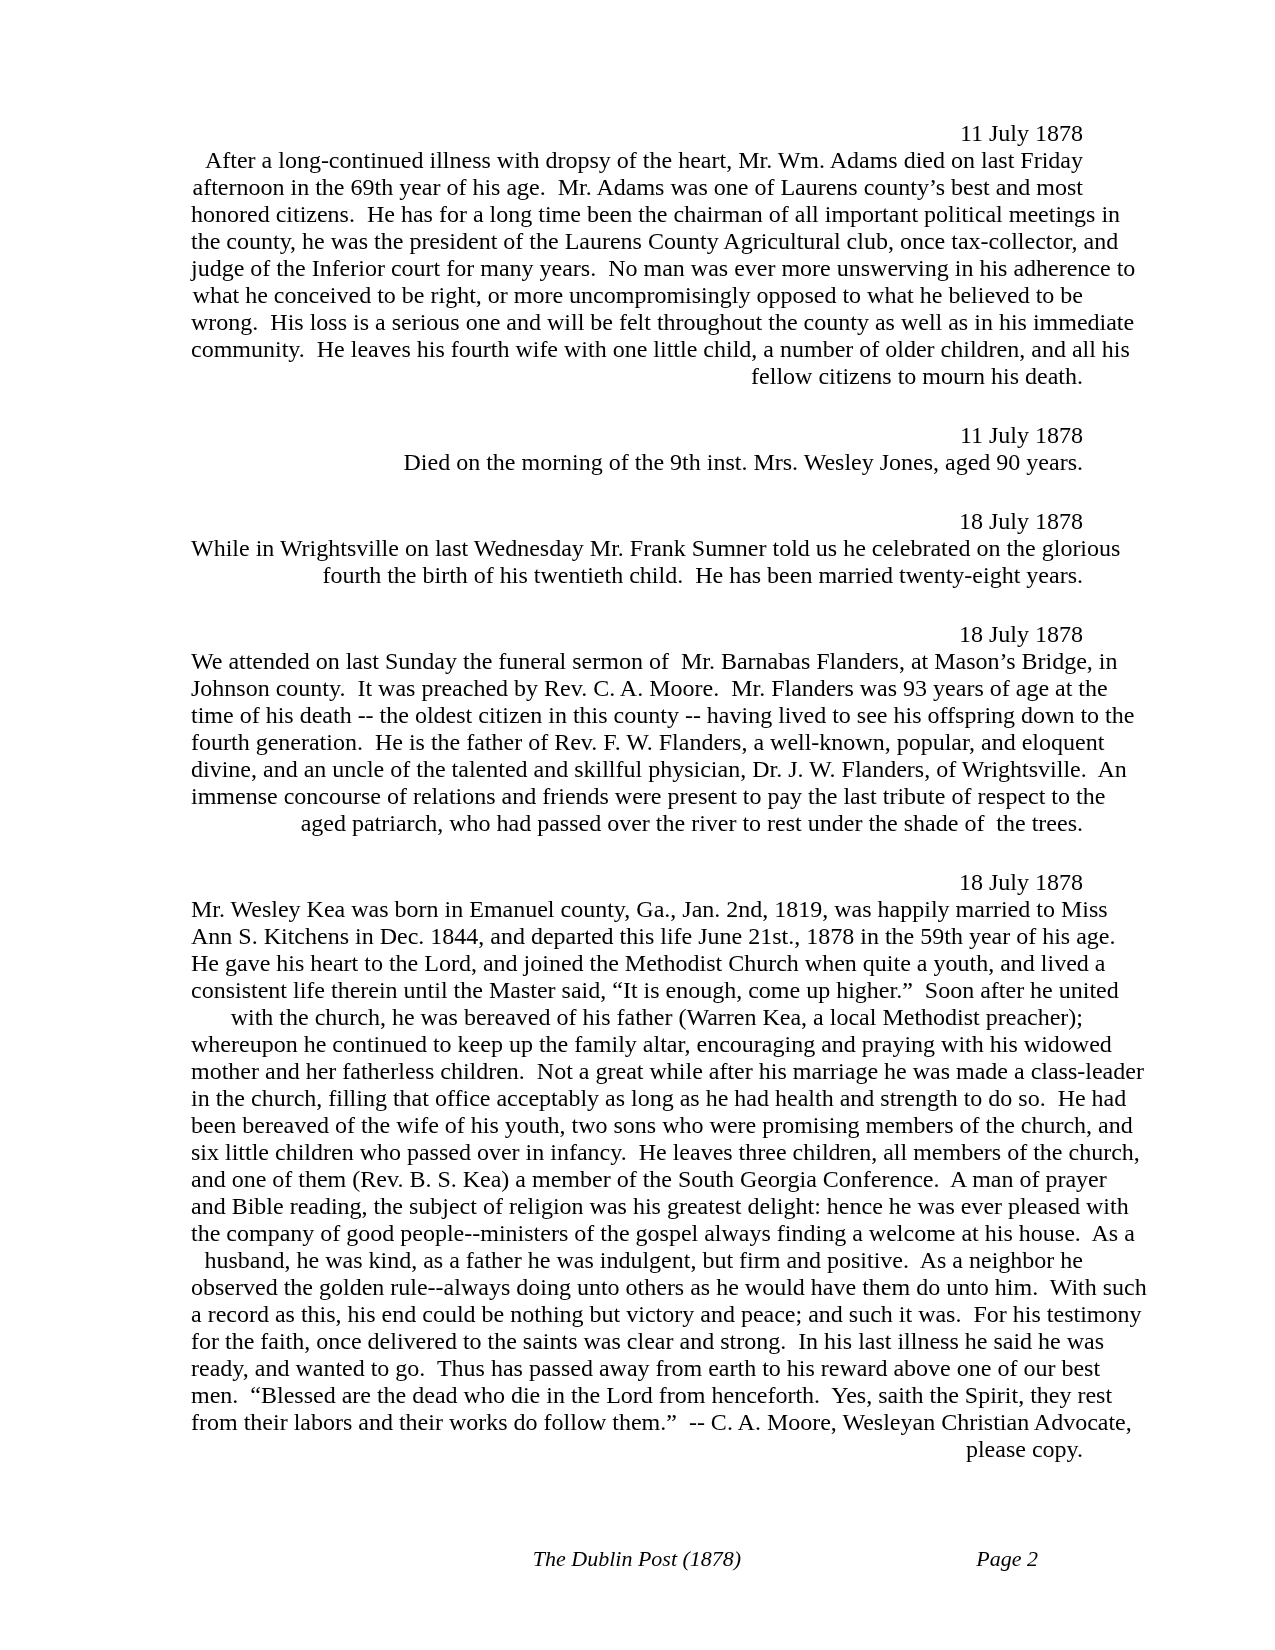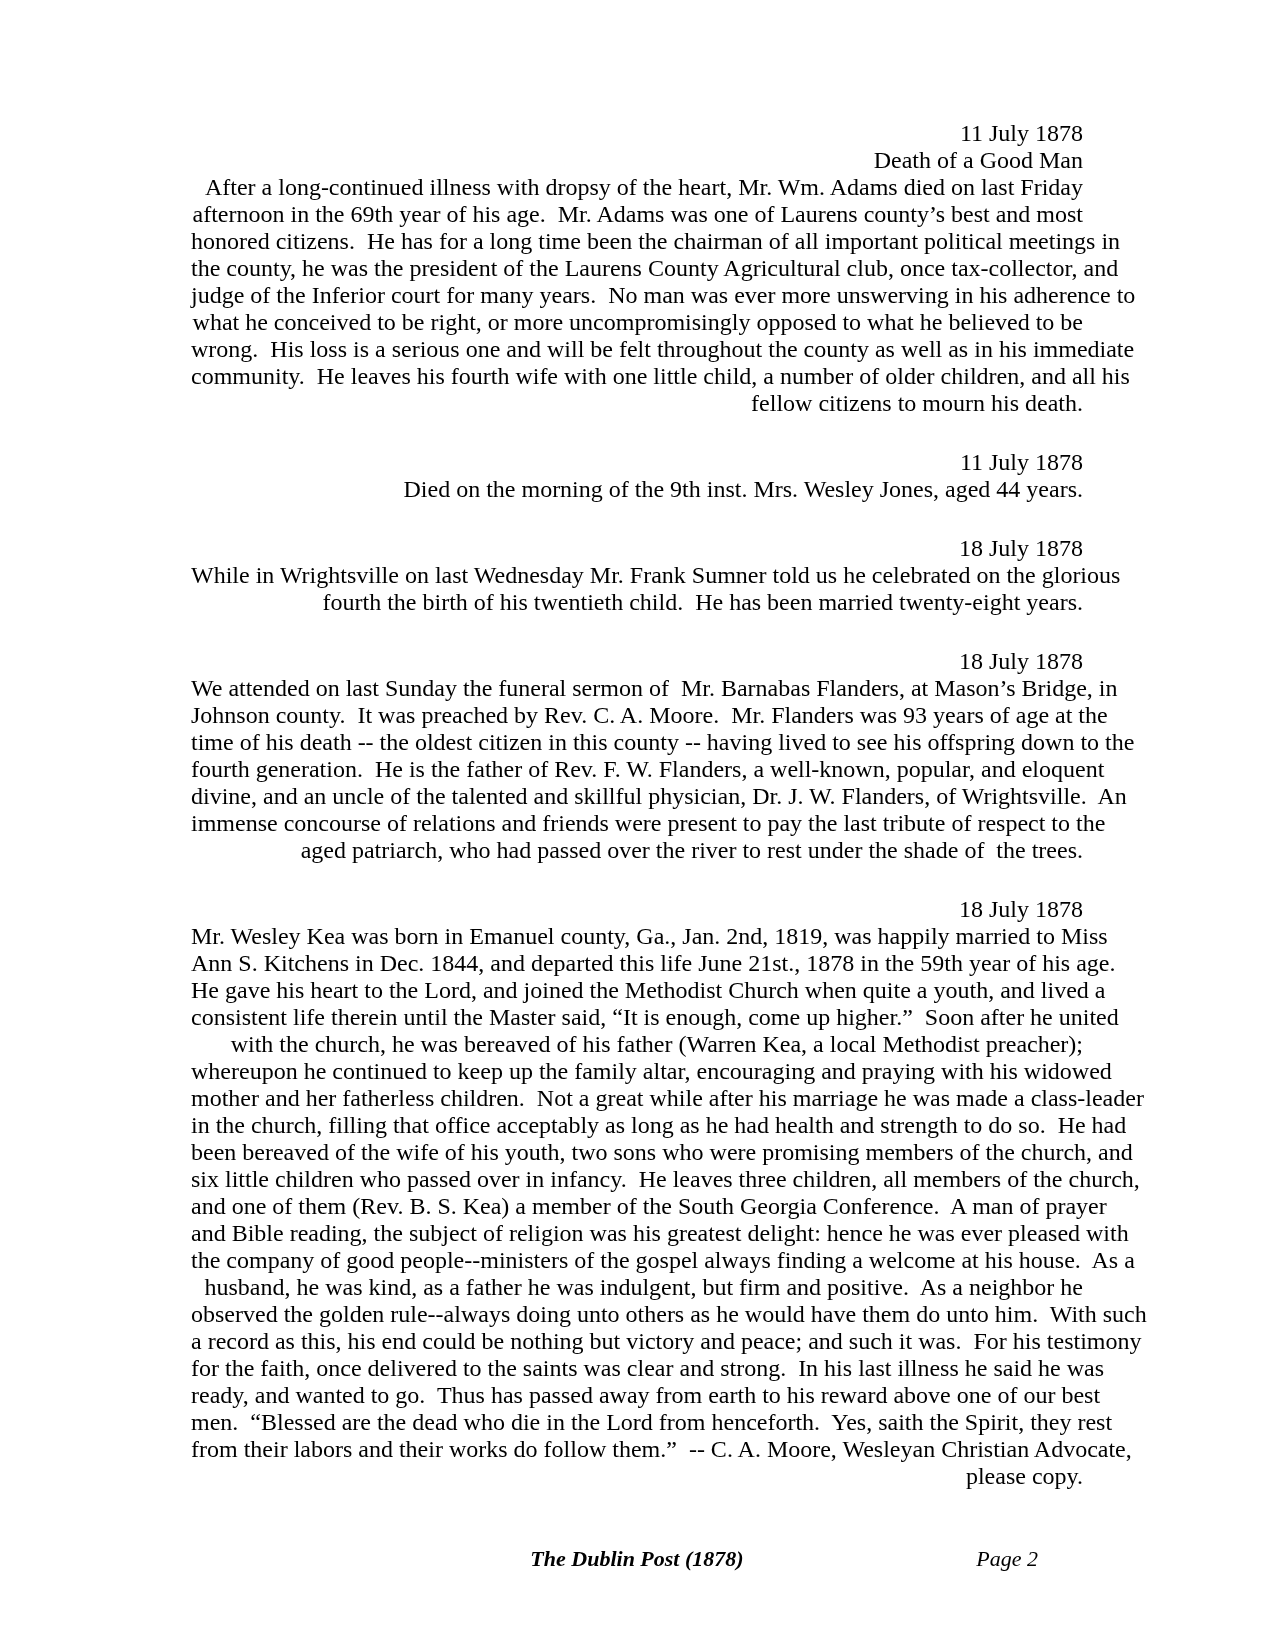--- a/index.html
+++ b/index.html
@@ -32,51 +32,50 @@
     left: 191px;
     top: 1545px;
     width: 892px;
     height: 27px;
     font-size: 22px;
     line-height: 27px;
   }
   .footer-title {
     display: block;
     text-align: center;
-    font-weight: bold;
+    font-weight: normal;
     font-style: italic;
   }
   .footer-page {
     position: absolute;
     right: 45px;
     top: 0;
     font-style: italic;
     text-align: center;
   }
 </style>
 </head>
 <body>
 
 <main class="content">
     <div class="section">
       <div class="line">11 July 1878</div>
-      <div class="line">Death of a Good Man</div>
       <div class="body">After a long-continued illness with dropsy of the heart, Mr. Wm. Adams died on last Friday
 afternoon in the 69th year of his age.  Mr. Adams was one of Laurens county’s best and most
 honored citizens.  He has for a long time been the chairman of all important political meetings in
 the county, he was the president of the Laurens County Agricultural club, once tax-collector, and
 judge of the Inferior court for many years.  No man was ever more unswerving in his adherence to
 what he conceived to be right, or more uncompromisingly opposed to what he believed to be
 wrong.  His loss is a serious one and will be felt throughout the county as well as in his immediate
 community.  He leaves his fourth wife with one little child, a number of older children, and all his
 fellow citizens to mourn his death.</div>
     </div>
     <div class="section">
       <div class="line">11 July 1878</div>
-      <div class="body">Died on the morning of the 9th inst. Mrs. Wesley Jones, aged 44 years.</div>
+      <div class="body">Died on the morning of the 9th inst. Mrs. Wesley Jones, aged 90 years.</div>
     </div>
     <div class="section">
       <div class="line">18 July 1878</div>
       <div class="body">While in Wrightsville on last Wednesday Mr. Frank Sumner told us he celebrated on the glorious
 fourth the birth of his twentieth child.  He has been married twenty-eight years.</div>
     </div>
     <div class="section">
       <div class="line">18 July 1878</div>
       <div class="body">We attended on last Sunday the funeral sermon of  Mr. Barnabas Flanders, at Mason’s Bridge, in
 Johnson county.  It was preached by Rev. C. A. Moore.  Mr. Flanders was 93 years of age at the

